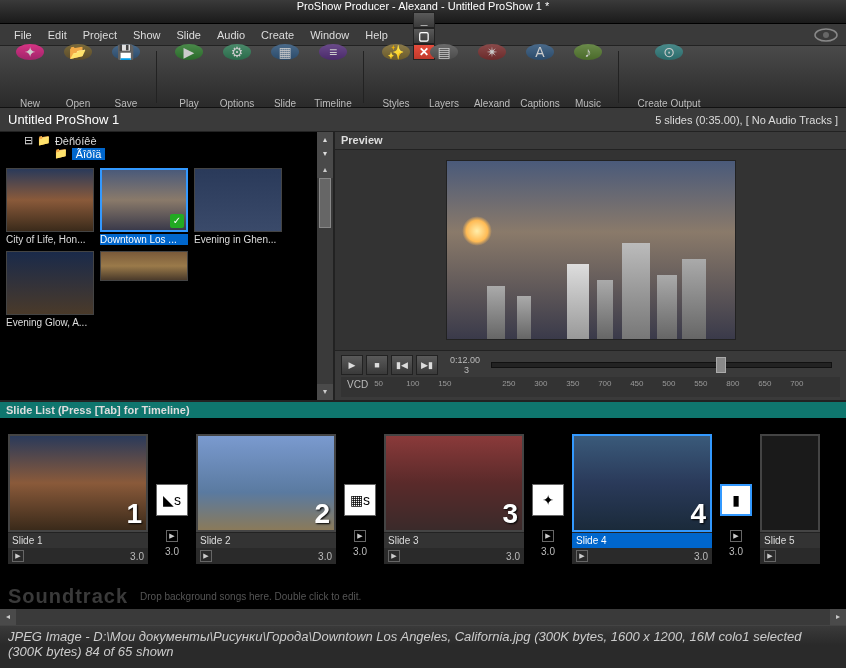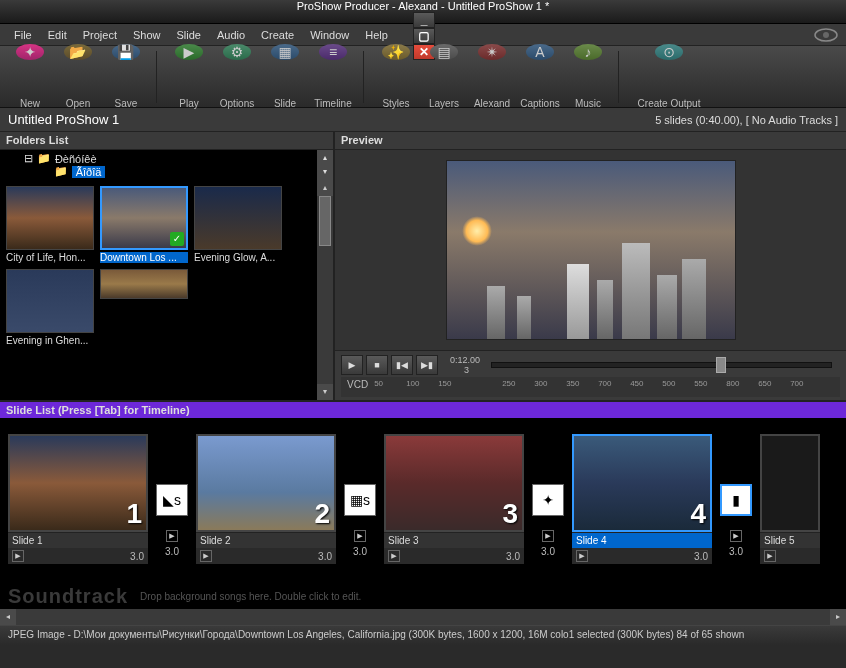--- a/index.html
+++ b/index.html
@@ -55,21 +55,21 @@
 .controls-row { display: flex; align-items: center; gap: 3px; height: 24px; }
 .pc-btn { width: 22px; height: 20px; background: linear-gradient(#5a5a5a,#3a3a3a); border: 1px solid #222; display: flex; align-items: center; justify-content: center; cursor: pointer; font-size: 9px; color: #ddd; }
 .time-slider { flex: 1; height: 6px; background: #222; margin: 0 8px; position: relative; border: 1px solid #111; }
 .time-slider .handle { position: absolute; width: 10px; height: 16px; background: #888; border: 1px solid #aaa; top: -6px; left: 66%; }
 .time-label { font-size: 9px; color: #bbb; }
 .ruler { height: 20px; background: #333; display: flex; align-items: flex-start; position: relative; padding-top: 2px; }
 .ruler .vcd { font-size: 10px; padding: 0 6px; color: #bbb; }
 .ruler-ticks { flex: 1; position: relative; font-size: 8px; color: #999; height: 18px; }
 .ruler-ticks span { position: absolute; top: 0; }
 
-.slidelist-header { height: 18px; background: #6d28d9; color: #ddd; padding: 2px 6px; font-size: 11px; font-weight: bold; border-top: 2px solid #222; }
+.slidelist-header { height: 18px; background: #0f766e; color: #ddd; padding: 2px 6px; font-size: 11px; font-weight: bold; border-top: 2px solid #222; }
 .slide-strip { height: 165px; background: #000; display: flex; align-items: flex-start; padding: 16px 8px 0; gap: 4px; overflow: hidden; position: relative; }
 .slide-card { display: flex; flex-direction: column; }
 .slide-img { width: 140px; height: 98px; border: 2px solid #444; position: relative; }
 .slide-card.sel .slide-img { border: 2px solid #3399ff; }
 .slide-num { position: absolute; right: 4px; bottom: 0; color: #fff; font-size: 28px; font-weight: bold; text-shadow: 1px 1px 2px #000; }
 .slide-label { background: #333; color: #ddd; font-size: 10px; padding: 2px 4px; border-top: 1px solid #222; }
 .slide-card.sel .slide-label { background: #0066cc; color: #fff; }
 .slide-footer { display: flex; justify-content: space-between; align-items: center; padding: 2px 4px; background: #2a2a2a; }
 .slide-footer .play-ic { width: 12px; height: 12px; border: 1px solid #666; font-size: 7px; display: flex; align-items: center; justify-content: center; cursor: pointer; }
 .slide-footer .dur { color: #bbb; font-size: 10px; }
@@ -77,21 +77,21 @@
 .trans-icon { width: 32px; height: 32px; background: #fff; border: 1px solid #666; display: flex; align-items: center; justify-content: center; font-size: 14px; color: #000; cursor: pointer; }
 .trans-card.sel .trans-icon { border: 2px solid #3399ff; }
 .trans-dur { color: #bbb; font-size: 10px; margin-top: 4px; }
 .trans-play { width: 12px; height: 12px; border: 1px solid #666; font-size: 7px; display: flex; align-items: center; justify-content: center; margin-top: 14px; cursor: pointer; }
 
 .soundtrack { height: 26px; background: #000; display: flex; align-items: center; padding: 0 8px; }
 .soundtrack .st-label { color: #3a3a3a; font-size: 20px; font-weight: bold; letter-spacing: 1px; }
 .soundtrack .st-hint { color: #555; font-size: 10px; margin-left: 12px; }
 .hscroll { height: 16px; background: #3a3a3a; position: relative; }
 .hscroll .scroll-btn { position: absolute; width: 16px; top: 0; bottom: 0; background: #4a4a4a; text-align: center; font-size: 8px; line-height: 16px; cursor: pointer; }
-.statusbar { height: 20px; background: linear-gradient(#3a3a3a,#2a2a2a); color: #ccc; font-size: 10px; padding: 3px 8px; border-top: 1px solid #444; }
+.statusbar { height: 20px; background: linear-gradient(#3a3a3a,#2a2a2a); color: #ccc; font-size: 13px; padding: 3px 8px; border-top: 1px solid #444; font-style: italic; }
 
 .grad-city1{background:linear-gradient(#2a3a5a,#8a5a3a,#3a2a1a);} .grad-city2{background:linear-gradient(#4a5a7a,#8a7a6a,#3a3a4a);} .grad-city3{background:linear-gradient(#1a2a4a,#4a3a2a);} .grad-city4{background:linear-gradient(#2a3a5a,#3a4a6a);} .grad-sunset{background:linear-gradient(#7a5a3a,#9a7a4a,#4a3a2a);}
 .grad-boat{background:linear-gradient(#7a9acf,#5a7aa0 60%,#8a7a5a);} .grad-red{background:linear-gradient(#8a3a3a,#5a2a2a,#3a2a2a);} .grad-hw{background:linear-gradient(#3a5a7a,#2a3a5a,#1a2a3a);}
 </style>
 </head>
 <body>
 
 <div class="titlebar">
   <div class="app-icon"></div>
   <div class="title">ProShow Producer - Alexand - Untitled ProShow 1 *</div>
@@ -180,26 +180,25 @@
       </div>
   </div>
   <div class="tool-btn" style="width:80px">
       <div class="icon ic-output">⊙</div>
       <div class="label">Create Output</div>
     </div>
 </div>
 
 <div class="project-bar">
   <div class="proj-title">Untitled ProShow 1</div>
-  <div class="proj-stats">5 slides (0:40.00), [ No Audio Tracks ]</div>
+  <div class="proj-stats">5 slides (0:35.00), [ No Audio Tracks ]</div>
 </div>
 
 <div class="main-area">
   <div class="folders-panel">
-    <div class="panel-header">Folders List</div>
     <div class="folder-tree">
       <div class="folder-line" style="padding-left:18px">
           <span>⊟</span>
           <span class="folder-icon">📁</span>
           <span>Ðèñóíêè</span>
         </div>
       <div class="folder-line" style="padding-left:48px">
           <span class="folder-icon">📁</span>
           <span class="sel">Ãîðîä</span>
         </div>
@@ -213,26 +212,26 @@
           <div class="img grad-city1"></div>
           <div class="name">City of Life, Hon...</div>
         </div>
       <div class="thumb sel">
           <div class="img grad-city2">
             <div class="check">✓</div>
           </div>
           <div class="name">Downtown Los ...</div>
         </div>
       <div class="thumb">
+          <div class="img grad-city4"></div>
+          <div class="name">Evening in Ghen...</div>
+        </div>
+      <div class="thumb">
           <div class="img grad-city3"></div>
           <div class="name">Evening Glow, A...</div>
-        </div>
-      <div class="thumb">
-          <div class="img grad-city4"></div>
-          <div class="name">Evening in Ghen...</div>
         </div>
       <div class="thumb" style="height:30px;overflow:hidden">
           <div class="img grad-sunset" style="height:30px"></div>
         </div>
       <div class="scroll-v">
           <div class="scroll-btn" style="top:0">▴</div>
           <div class="scroll-thumb"></div>
           <div class="scroll-btn" style="bottom:0">▾</div>
         </div>
     </div>

